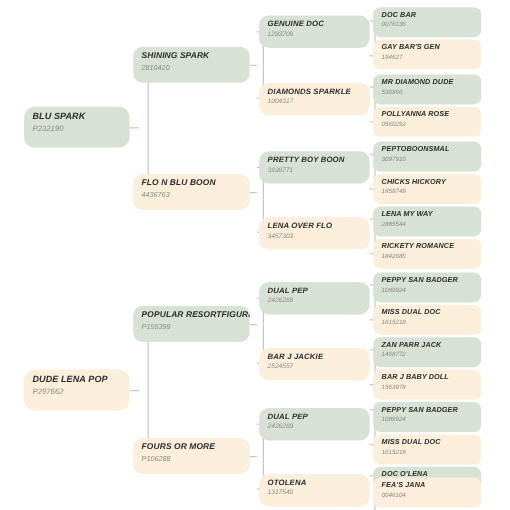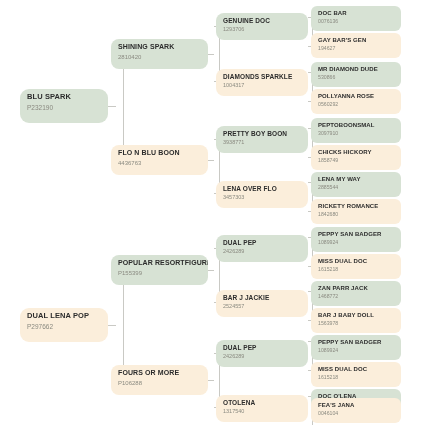--- a/index.html
+++ b/index.html
@@ -11,20 +11,21 @@
   }
   #pedigree{position:relative;width:425px;height:425px;}
 
   .node{
     position:absolute;
     box-sizing:border-box;
     border-radius:7px;
     padding:4px 20px 4px 7px;
     overflow:hidden;
     line-height:1.12;
+    font-style:italic;
   }
   .node .nm{
     display:block;
     font-weight:bold;
     letter-spacing:.1px;
     color:#2c2c2c;
     white-space:nowrap;
   }
   .node .id{
     display:block;
@@ -111,21 +112,21 @@
   <div class="bracket" style="left:308px;top:341px;width:5px;height:30px;"></div>
 
   <div class="stem" style="left:303px;top:408px;width:5px;"></div>
   <div class="bracket" style="left:308px;top:396px;width:5px;height:30px;"></div>
 
   <div class="node g0 sire" style="left:20px;top:89px;">
     <span class="nm">BLU SPARK</span>
     <span class="id">P232190</span>
   </div>
   <div class="node g0 dam" style="left:20px;top:308px;">
-    <span class="nm">DUAL LENA POP</span>
+    <span class="nm">DUDE LENA POP</span>
     <span class="id">P297662</span>
   </div>
 
   <div class="node g1 sire" style="left:111px;top:39px;">
     <span class="nm">SHINING SPARK</span>
     <span class="id">2810420</span>
   </div>
   <div class="node g1 dam" style="left:111px;top:145px;">
     <span class="nm">FLO N BLU BOON</span>
     <span class="id">4436763</span>

